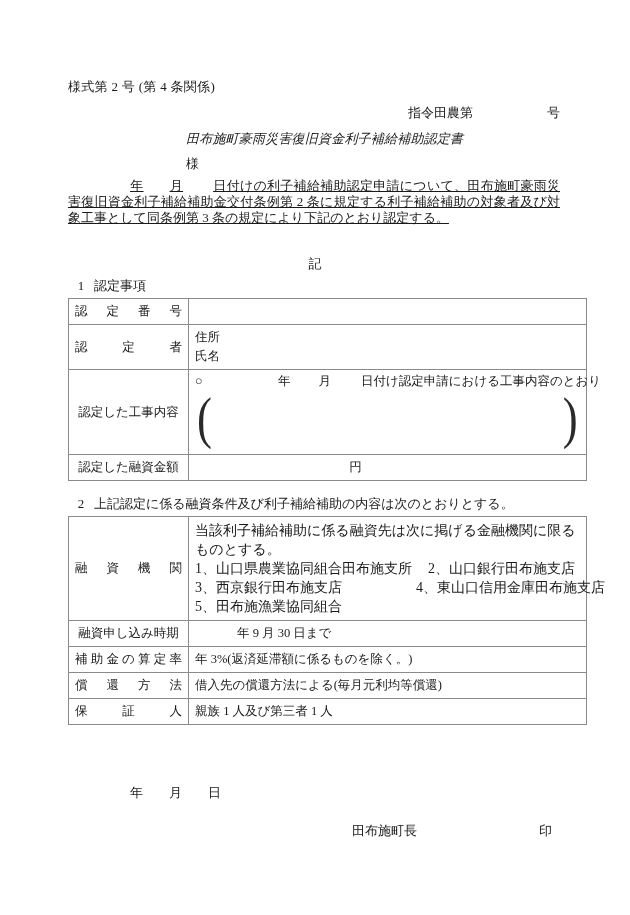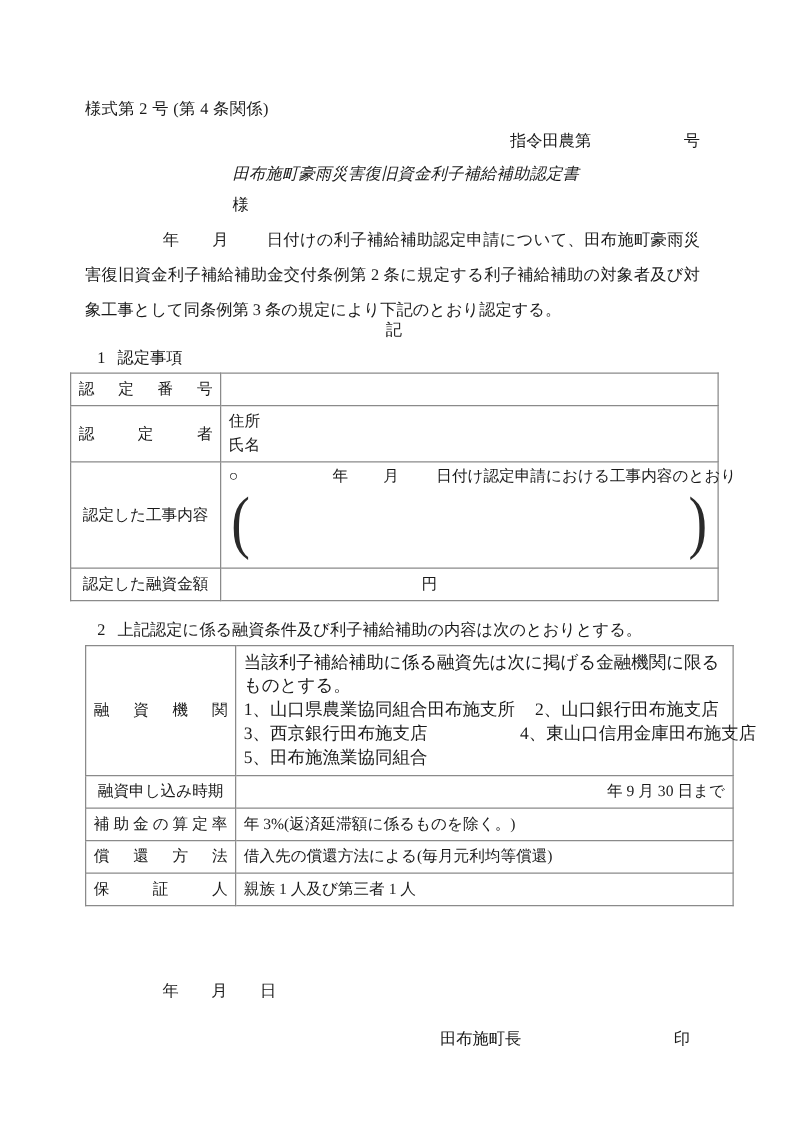--- a/index.html
+++ b/index.html
@@ -58,23 +58,24 @@
     font-size: 13px;
     white-space: nowrap;
   }
 
   .body-text {
     position: absolute;
     left: 68px;
     top: 178px;
     width: 492px;
     font-size: 13px;
-    line-height: 28px;
+    line-height: 16px;
     text-align: justify;
     text-justify: inter-character;
+    text-decoration: underline;
   }
   .body-text .indent-date {
     display: inline-block;
     width: 62px;
   }
   .body-text .sp-m {
     display: inline-block;
     width: 26px;
   }
   .body-text .sp-d {
@@ -111,21 +112,21 @@
     width: 492px;
     font-size: 12.5px;
     table-layout: fixed;
   }
   table.doc-table td {
     border: 1px solid #8a8a8a;
     padding: 3px 6px;
     vertical-align: middle;
     line-height: 19px;
   }
-  #table1 { left: 56px; top: 298px; }
+  #table1 { left: 68px; top: 298px; }
   #table2 { left: 68px; top: 516px; }
 
   td.label-cell {
     width: 107px;
     text-align: justify;
     text-align-last: justify;
     padding-left: 8px;
     padding-right: 8px;
     white-space: nowrap;
   }
@@ -180,21 +181,21 @@
   .bank-cell {
     line-height: 18px;
     padding-top: 4px !important;
     padding-bottom: 4px !important;
     font-size: 14px;
   }
   .bank-cell .bank-line { display: block; white-space: nowrap; }
   .bank-cell .sp-wide { display: inline-block; width: 16px; }
   .bank-cell .sp-xwide { display: inline-block; width: 74px; }
 
-  .apply-period { padding-left: 48px !important; text-align: right; }
+  .apply-period { padding-left: 48px !important; }
 
   
   .footer-date {
     position: absolute;
     left: 130px;
     top: 784px;
     font-size: 13px;
     white-space: nowrap;
   }
   .footer-date .sp { display: inline-block; width: 26px; }

